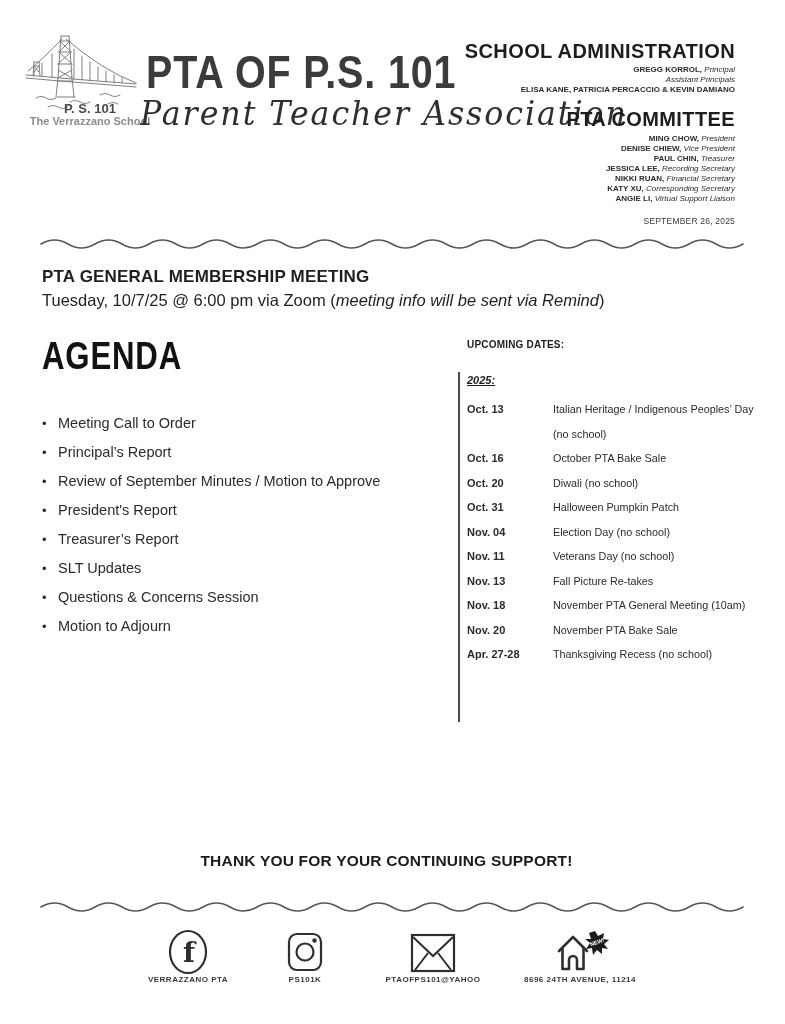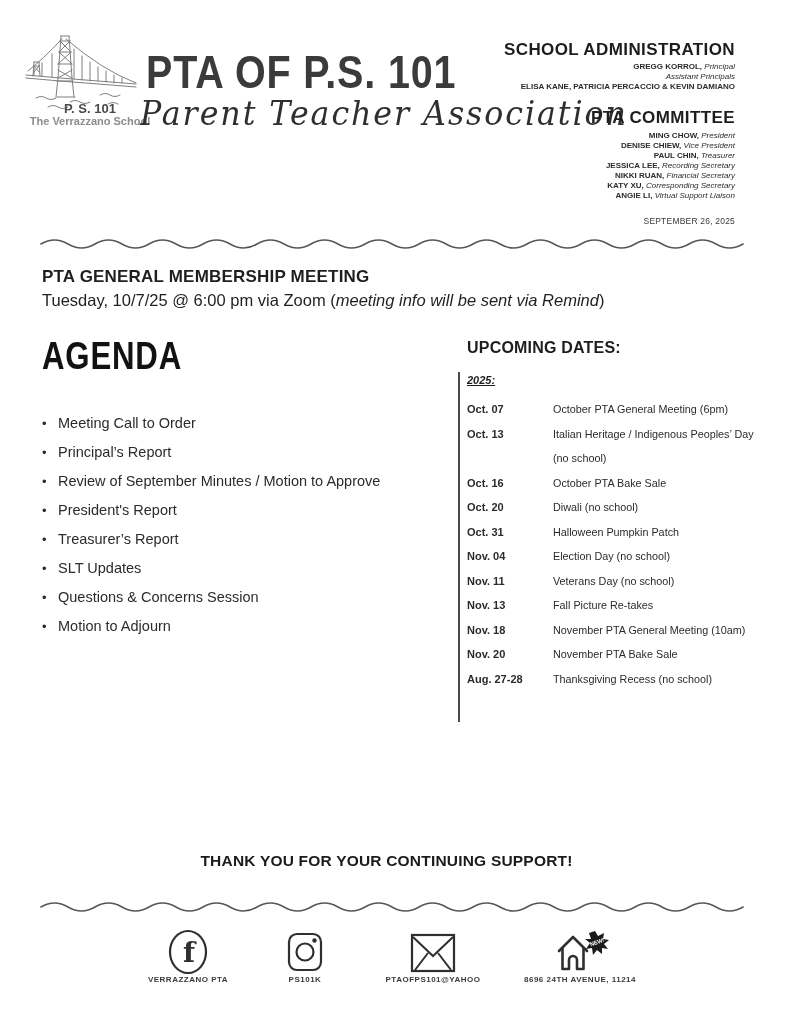--- a/index.html
+++ b/index.html
@@ -16,21 +16,21 @@
   .main-title{
     left:146px;top:44px;font-size:47px;font-weight:bold;color:#3b3b3b;
     letter-spacing:1px;white-space:nowrap;transform:scaleX(0.84);transform-origin:left top;
   }
   .script-sub{
     left:140px;top:94px;font-family:"DejaVu Serif",serif;font-style:italic;
     font-size:33px;color:#2f2f2f;letter-spacing:2px;white-space:nowrap;
     transform:scaleX(0.96);transform-origin:left top;
   }
   .right-block{right:50px;text-align:right;width:340px;}
-  .rb-heading{font-size:17px;font-weight:bold;letter-spacing:0.4px;color:#1d1d1d;margin-bottom:2px;}
+  .rb-heading{font-size:20px;font-weight:bold;letter-spacing:0.4px;color:#1d1d1d;margin-bottom:2px;}
   .tiny-line{font-size:8px;line-height:10px;color:#2b2b2b;white-space:nowrap;}
   .tiny-line .nm{font-weight:bold;}
   .tiny-line .rl{font-style:italic;}
   .issue-date{right:50px;top:216px;font-size:8.5px;font-weight:normal;color:#3a3a3a;letter-spacing:0.2px;}
 
   .wave{stroke:#565656;fill:none;stroke-width:1.6;stroke-linecap:round;}
 
   
   .meet-title{left:42px;top:267px;font-size:17px;font-weight:bold;letter-spacing:0.2px;color:#1f1f1f;}
   .meet-when{left:42px;top:291px;font-size:16.5px;color:#1f1f1f;white-space:nowrap;}
@@ -43,21 +43,21 @@
   }
   .agenda-list{left:42px;top:409px;width:400px;list-style:none;margin:0;padding:0;}
   .agenda-list li{
     font-size:14.5px;line-height:29px;color:#2b2b2b;padding-left:16px;position:relative;white-space:nowrap;
   }
   .agenda-list li::before{
     content:"\2022";position:absolute;left:0;top:0;font-size:13px;color:#2b2b2b;
   }
 
   
-  .upc-h{left:467px;top:339px;font-size:16px;font-weight:bold;letter-spacing:0.2px;color:#1d1d1d;}
+  .upc-h{left:467px;top:339px;font-size:10px;font-weight:bold;letter-spacing:0.2px;color:#1d1d1d;}
   .upc-rule{left:458px;top:372px;width:2px;height:350px;background:#4a4a4a;}
   .upc-year{left:467px;top:374px;font-size:11px;font-weight:bold;font-style:italic;text-decoration:underline;color:#1d1d1d;}
   .events{left:467px;top:397px;width:312px;}
   .ev-row{display:flex;line-height:24.5px;font-size:11px;color:#2b2b2b;}
   .ev-date{width:86px;flex:none;font-weight:bold;white-space:nowrap;}
   .ev-desc{flex:1;}
   .ev-desc div{white-space:nowrap;font-size:10.8px;}
 
   
   .thanks{left:0;right:12px;top:852px;text-align:center;font-size:15.5px;font-weight:bold;letter-spacing:0.2px;color:#1b1b1b;}
@@ -140,27 +140,20 @@
     <li>SLT Updates</li>
     <li>Questions &amp; Concerns Session</li>
     <li>Motion to Adjourn</li>
   </ul>
 
   <div class="abs upc-h">UPCOMING DATES:</div>
   <div class="abs upc-rule"></div>
   <div class="abs upc-year">2025:</div>
   <div class="abs events">
     <div class="ev-row">
-        <div class="ev-date">Oct. 07</div>
-        <div class="ev-desc">
-          <div>October PTA General Meeting (6pm)</div>
-          <div></div>
-        </div>
-      </div>
-    <div class="ev-row">
         <div class="ev-date">Oct. 13</div>
         <div class="ev-desc">
           <div>Italian Heritage / Indigenous Peoples’ Day</div>
           <div>(no school)</div>
         </div>
       </div>
     <div class="ev-row">
         <div class="ev-date">Oct. 16</div>
         <div class="ev-desc">
           <div>October PTA Bake Sale</div>
@@ -210,21 +203,21 @@
         </div>
       </div>
     <div class="ev-row">
         <div class="ev-date">Nov. 20</div>
         <div class="ev-desc">
           <div>November PTA Bake Sale</div>
           <div></div>
         </div>
       </div>
     <div class="ev-row">
-        <div class="ev-date">Aug. 27-28</div>
+        <div class="ev-date">Apr. 27-28</div>
         <div class="ev-desc">
           <div>Thanksgiving Recess (no school)</div>
           <div></div>
         </div>
       </div>
   </div>
 
   <div class="abs thanks">THANK YOU FOR YOUR CONTINUING SUPPORT!</div>
 
   <svg class="abs" style="left:40px;top:897px;" width="706" height="18" viewBox="0 0 706 18">

